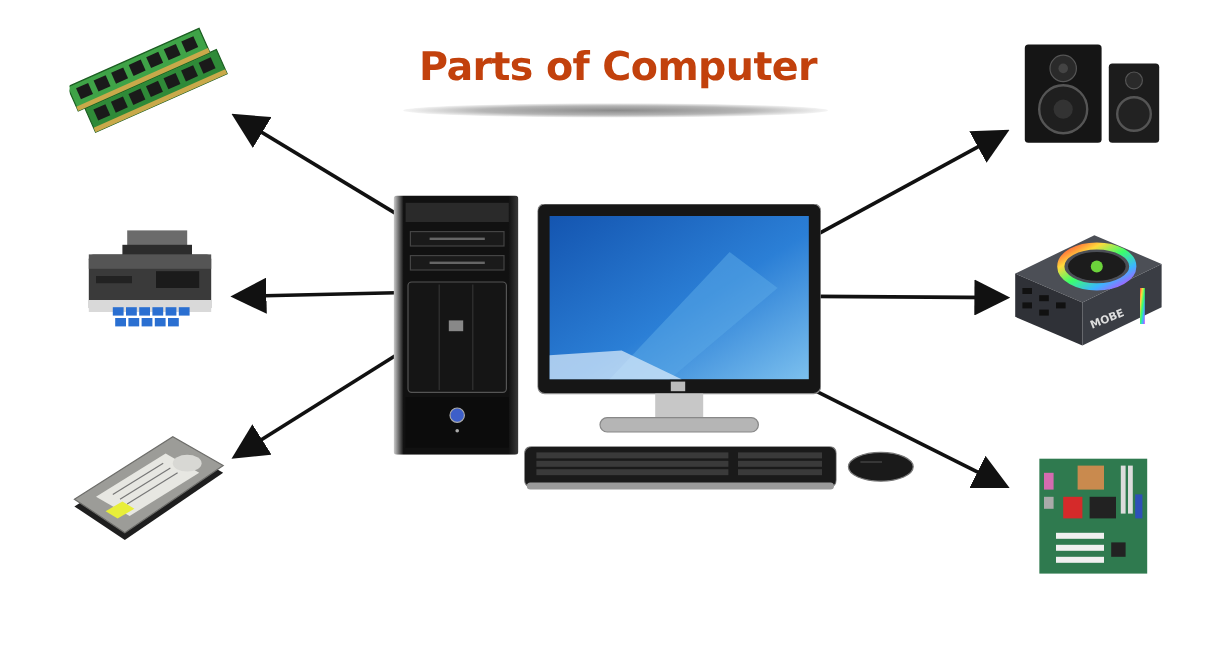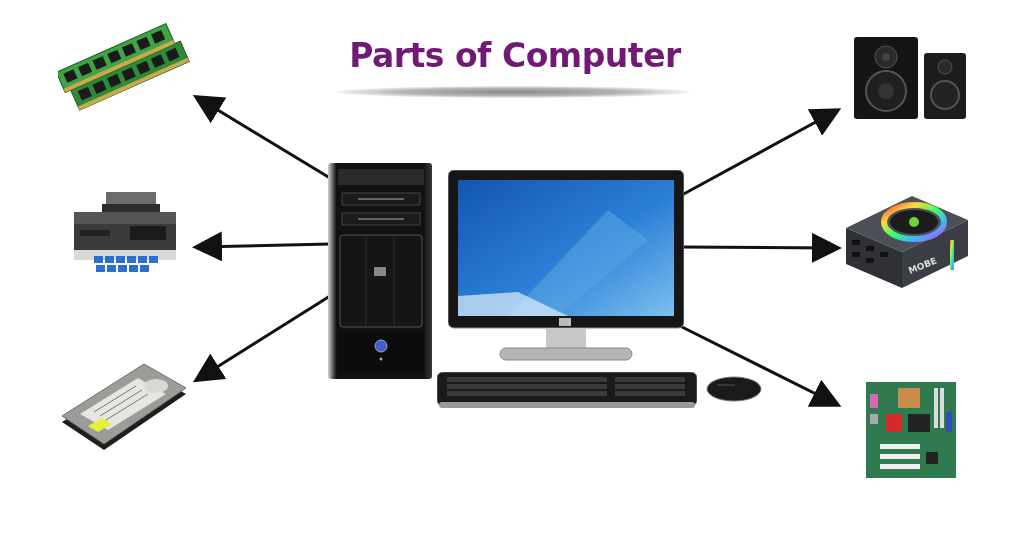--- a/index.html
+++ b/index.html
@@ -1,17 +1,17 @@
 <!DOCTYPE html>
 <html><head>
 <meta charset="utf-8">
 <style>
   html,body{margin:0;padding:0;background:#ffffff;}
   body{width:1024px;height:538px;position:relative;overflow:hidden;font-family:"Liberation Sans",sans-serif;}
-  .title{position:absolute;left:330px;top:36px;width:370px;text-align:center;font-family:"DejaVu Sans",sans-serif;font-weight:bold;font-size:33px;color:#701a75;letter-spacing:-0.5px;}
+  .title{position:absolute;left:330px;top:36px;width:370px;text-align:center;font-family:"DejaVu Sans",sans-serif;font-weight:bold;font-size:33px;color:#c2410c;letter-spacing:-0.5px;}
   .title-shadow{position:absolute;left:336px;top:86px;width:354px;height:12px;border-radius:50%;background:radial-gradient(ellipse at center,#8a8a8a 0%,#b5b5b5 45%,rgba(255,255,255,0) 75%);}
   svg.arrows{position:absolute;left:0;top:0;}
   .part{position:absolute;}
 </style>
 </head>
 <body>
 
 <div class="title">Parts of Computer</div>
 <div class="title-shadow"></div>
 

